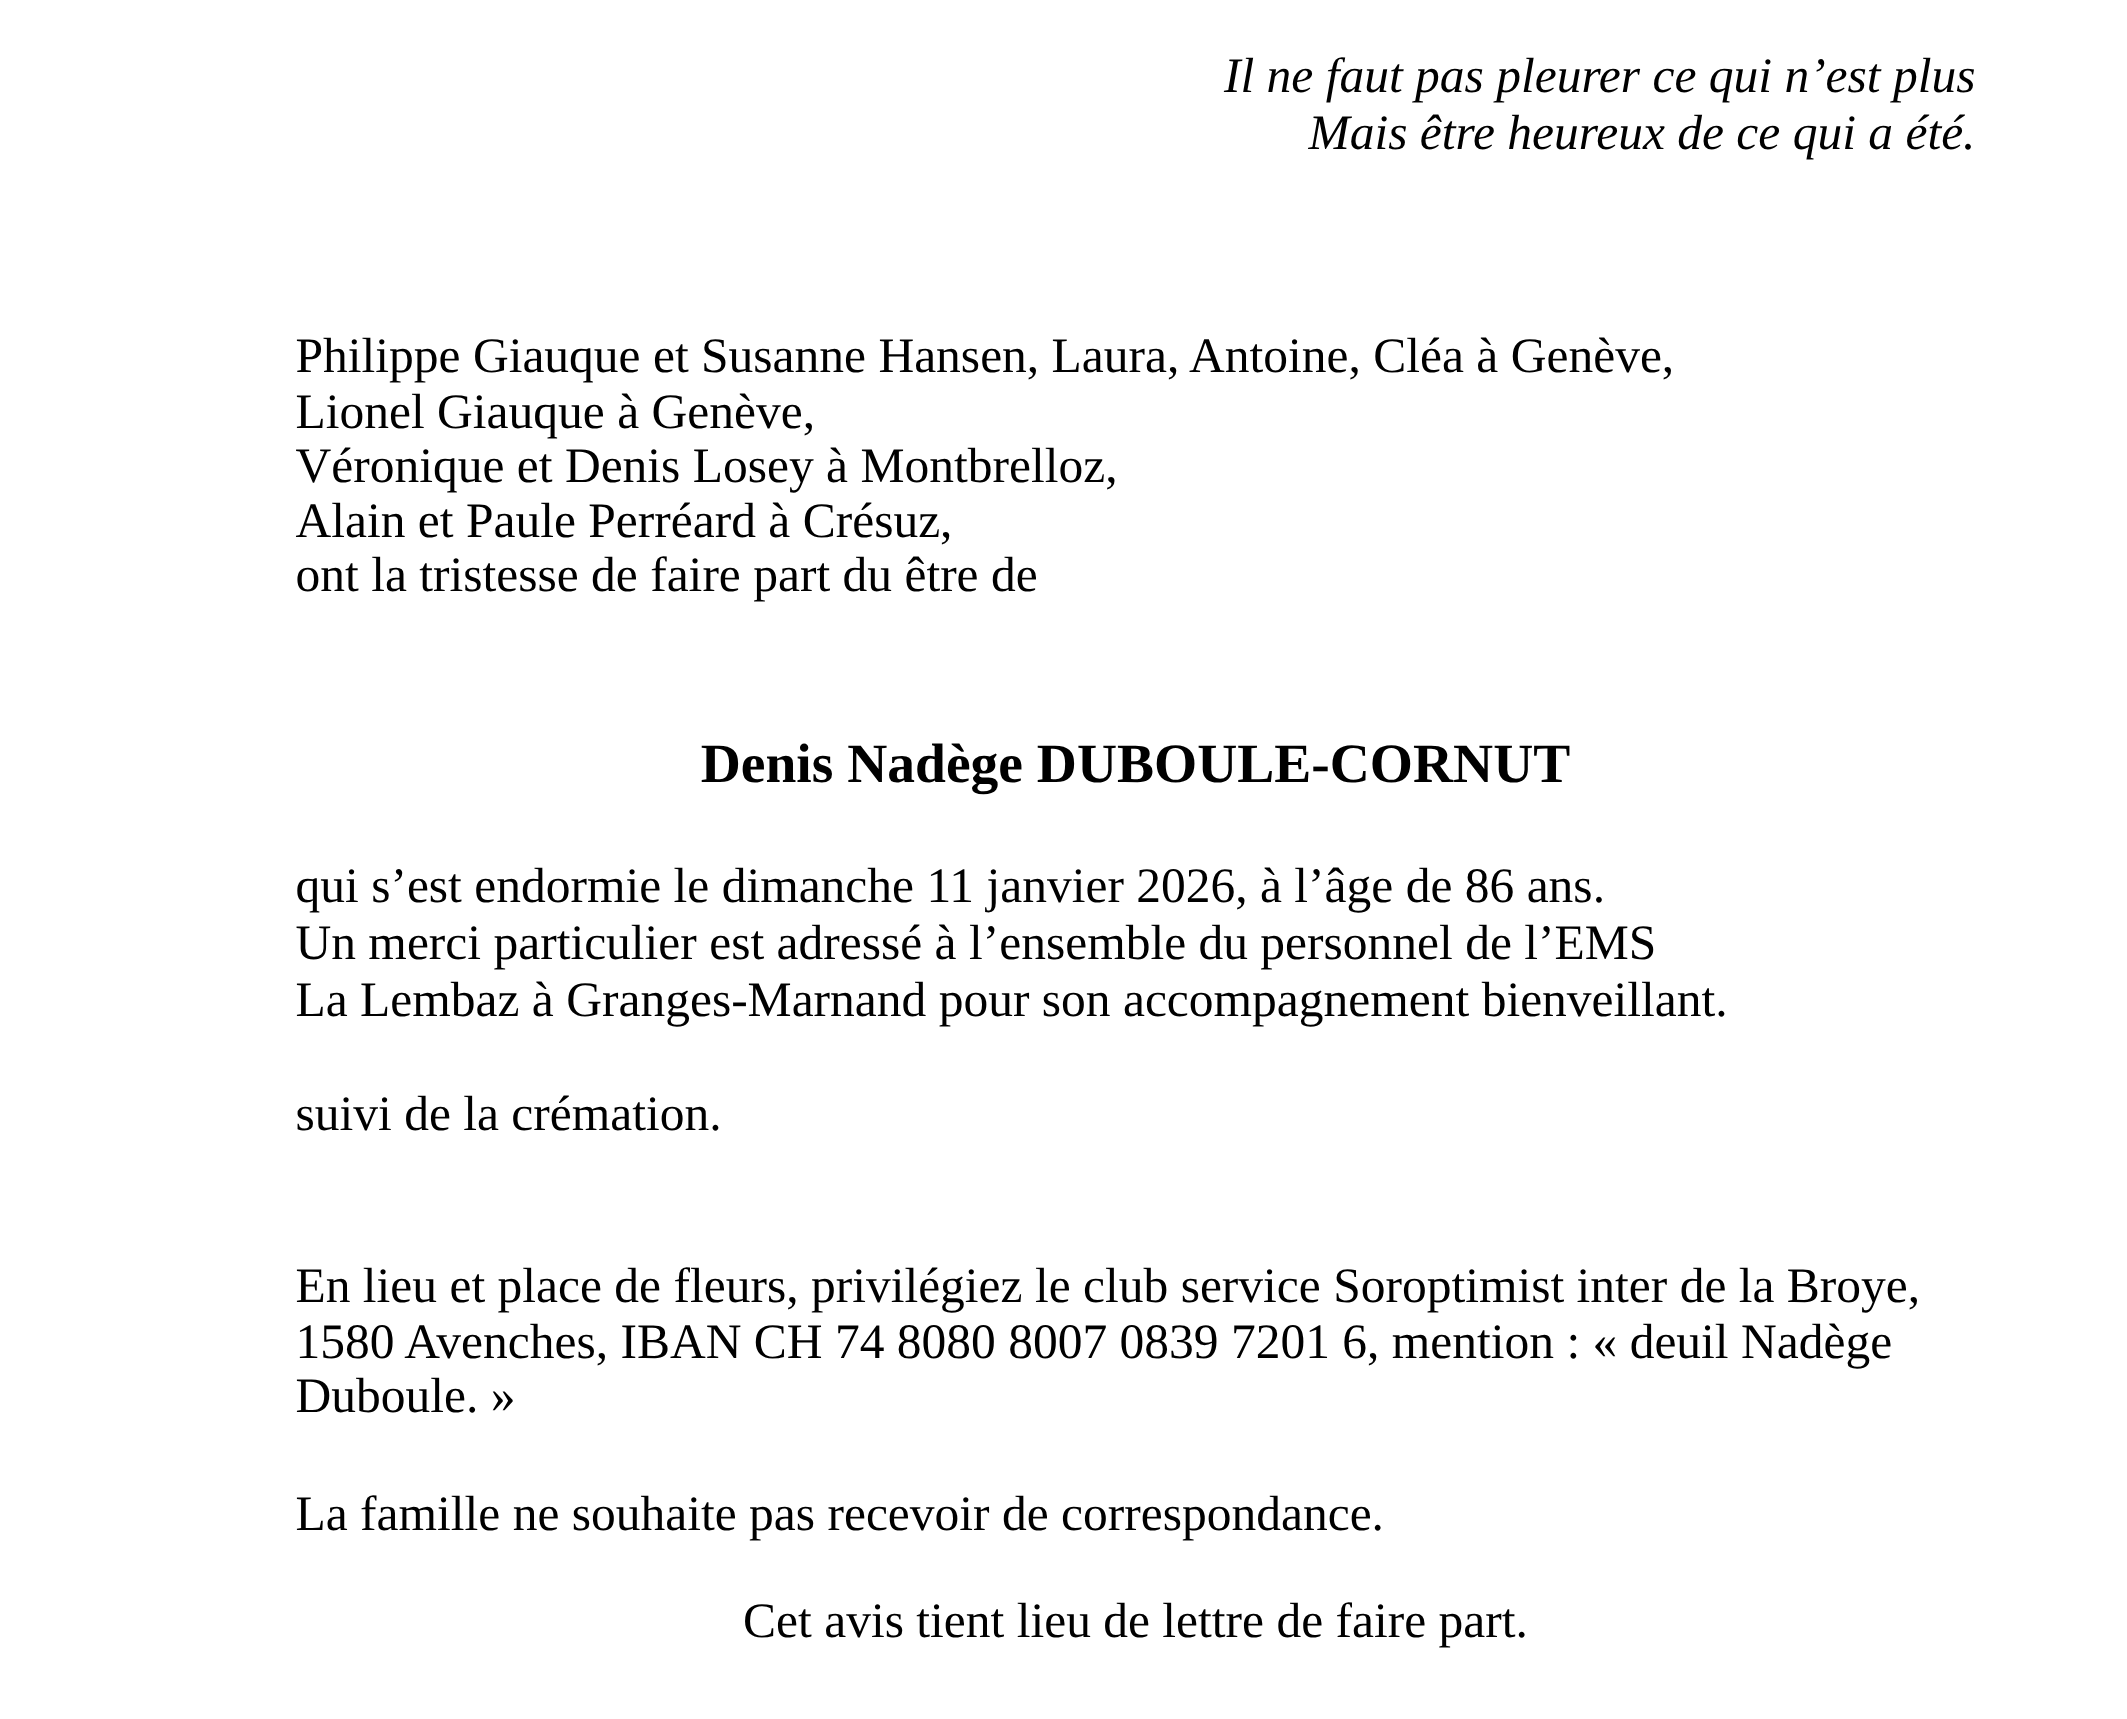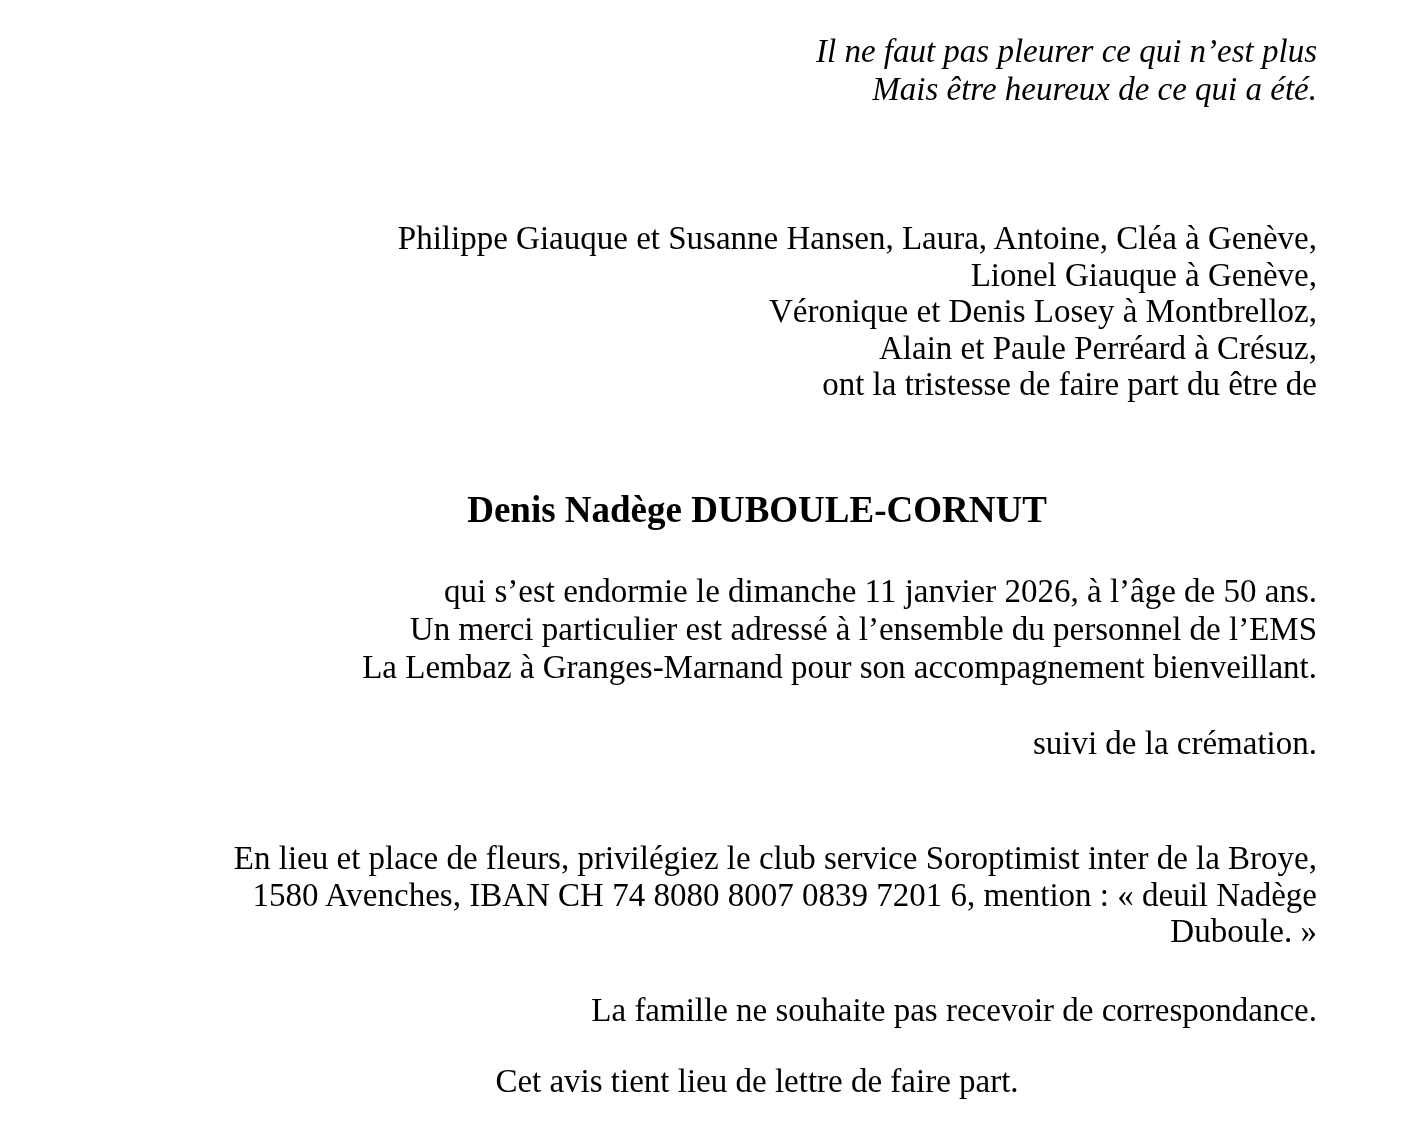--- a/index.html
+++ b/index.html
@@ -16,21 +16,20 @@
     color: #000000;
     font-family: "Liberation Serif", "DejaVu Serif", serif;
     font-size: 33px;
     line-height: 37px;
     overflow: hidden;
   }
   .block {
     position: absolute;
     left: 197px;
     width: 1120px;
-    text-align: right;
   }
   .quote {
     top: 32px;
     text-align: right;
     font-style: italic;
     line-height: 38px;
   }
   .family {
     top: 220px;
     line-height: 36.6px;
@@ -66,21 +65,21 @@
     <div>Philippe Giauque et Susanne Hansen, Laura, Antoine, Cléa à Genève,</div>
     <div>Lionel Giauque à Genève,</div>
     <div>Véronique et Denis Losey à Montbrelloz,</div>
     <div>Alain et Paule Perréard à Crésuz,</div>
     <div>ont la tristesse de faire part du être de</div>
   </div>
 
   <h1 class="block title">Denis Nadège DUBOULE-CORNUT</h1>
 
   <div class="block para-death">
-    <div>qui s’est endormie le dimanche 11 janvier 2026, à l’âge de 50 ans.</div>
+    <div>qui s’est endormie le dimanche 11 janvier 2026, à l’âge de 86 ans.</div>
     <div>Un merci particulier est adressé à l’ensemble du personnel de l’EMS</div>
     <div>La Lembaz à Granges-Marnand pour son accompagnement bienveillant.</div>
   </div>
 
   <div class="block para-ceremony">
     <div>suivi de la crémation.</div>
   </div>
 
   <div class="block para-donations">
     <div>En lieu et place de fleurs, privilégiez le club service Soroptimist inter de la Broye,</div>

